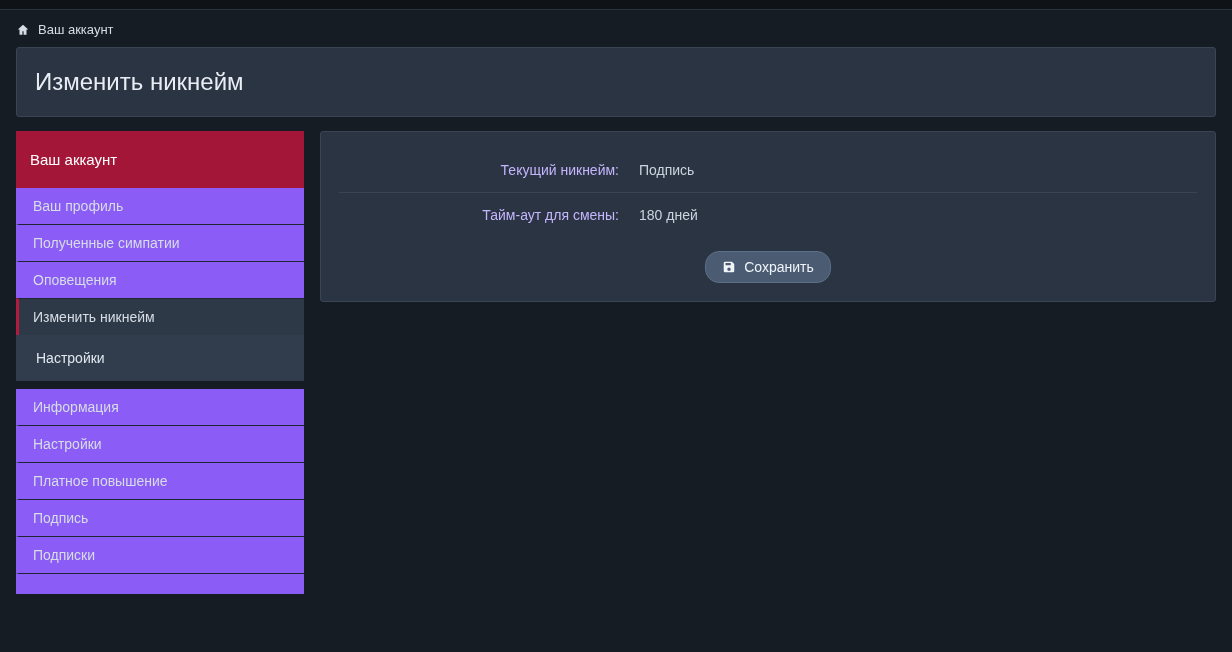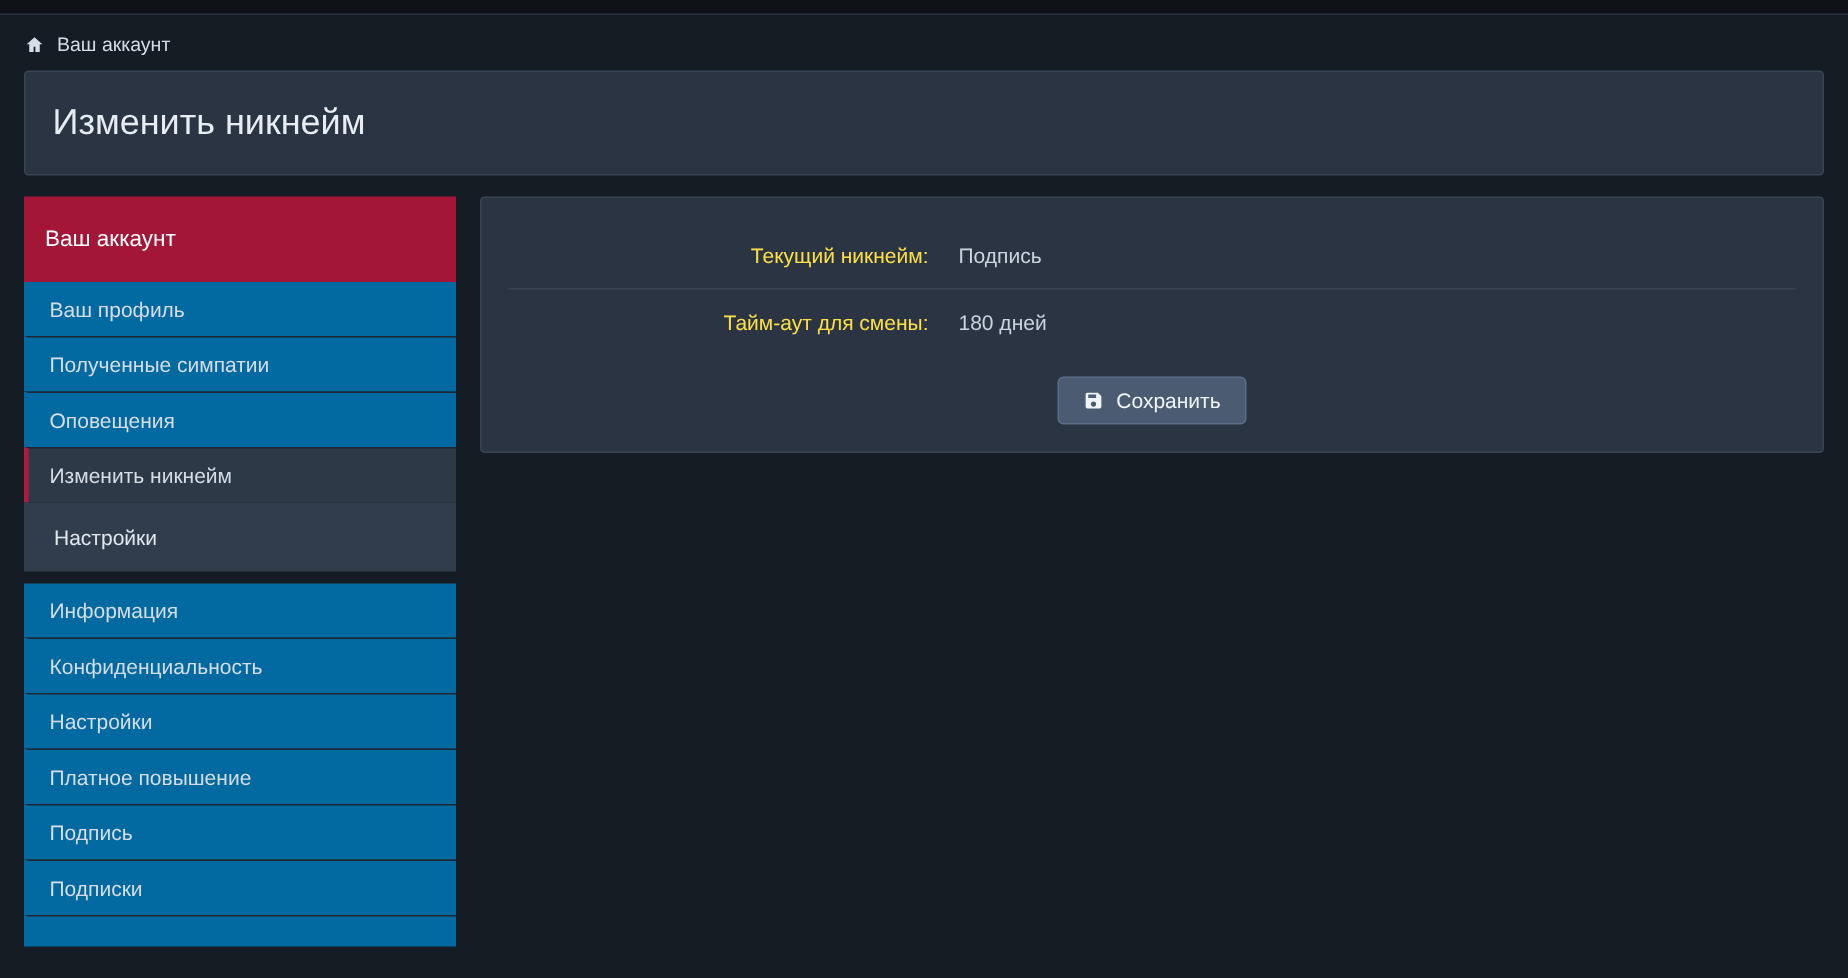--- a/index.html
+++ b/index.html
@@ -41,21 +41,21 @@
     gap: 16px;
     padding: 0 16px;
     align-items: flex-start;
   }
   .sidebar {
     width: 288px;
     background: transparent;
   }
   .side-item {
     display: block;
-    background: #0369a1;
+    background: #8b5cf6;
     color: #d6dde6;
     padding: 10px 14px;
     font-size: 14px;
     border-left: 3px solid transparent;
     cursor: pointer;
   }
   .side-item + .side-item { border-top: 1px solid #1e2630; }
   .side-header {
     background: #a31638;
     color: #ffffff;
@@ -93,21 +93,21 @@
   }
   .form-table td {
     padding: 14px 10px;
     vertical-align: middle;
     border-bottom: 1px solid #3a4554;
   }
   .form-table tr:last-child td { border-bottom: none; }
   .label-cell {
     width: 290px;
     text-align: right;
-    color: #fde047;
+    color: #c4b5fd;
     font-size: 14px;
   }
   .value-cell {
     color: #cbd4df;
     font-size: 14px;
   }
   .text-input {
     width: 100%;
     background: #1e2630;
     border: 1px solid #3d4a5b;
@@ -122,21 +122,21 @@
     padding-top: 14px;
   }
   .save-button {
     display: inline-flex;
     align-items: center;
     gap: 8px;
     background: #4a5b72;
     border: 1px solid #5c6f89;
     color: #f0f4f9;
     padding: 7px 16px;
-    border-radius: 4px;
+    border-radius: 14px;
     font-size: 14px;
     cursor: pointer;
   }
   .save-icon svg { display: block; }
 </style>
 </head>
 <body>
 
 <div class="topbar"></div>
 
@@ -158,21 +158,20 @@
     <div class="side-item"><span>Ваш профиль</span></div>
     <div class="side-item"><span>Полученные симпатии</span></div>
     <div class="side-item"><span>Оповещения</span></div>
     <div class="side-item side-active"><span>Изменить никнейм</span></div>
 
     <div class="side-section">Настройки</div>
 
     <div class="side-gap"></div>
 
     <div class="side-item"><span>Информация</span></div>
-    <div class="side-item"><span>Конфиденциальность</span></div>
     <div class="side-item"><span>Настройки</span></div>
     <div class="side-item"><span>Платное повышение</span></div>
     <div class="side-item"><span>Подпись</span></div>
     <div class="side-item"><span>Подписки</span></div>
     <div class="side-item"></div>
   </div>
 
   <div class="main-panel">
     <table class="form-table">
       <tbody>

